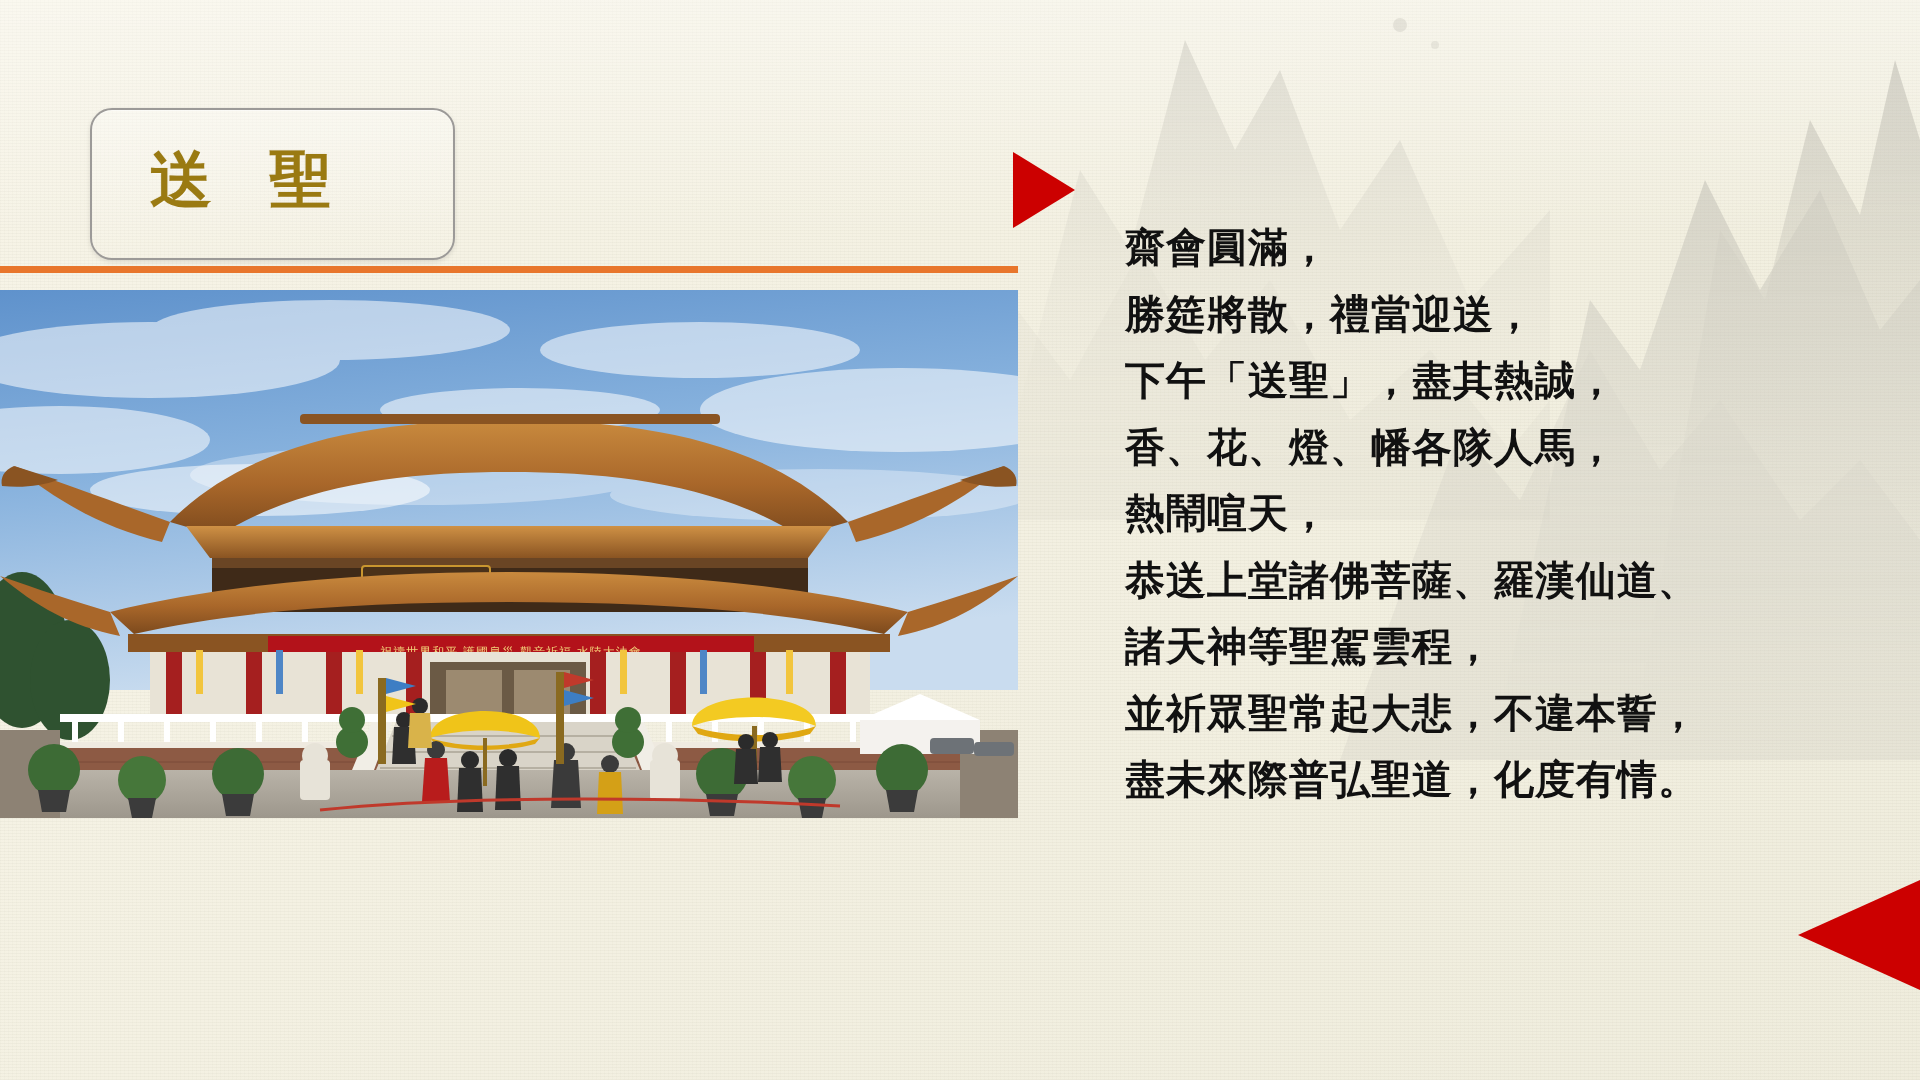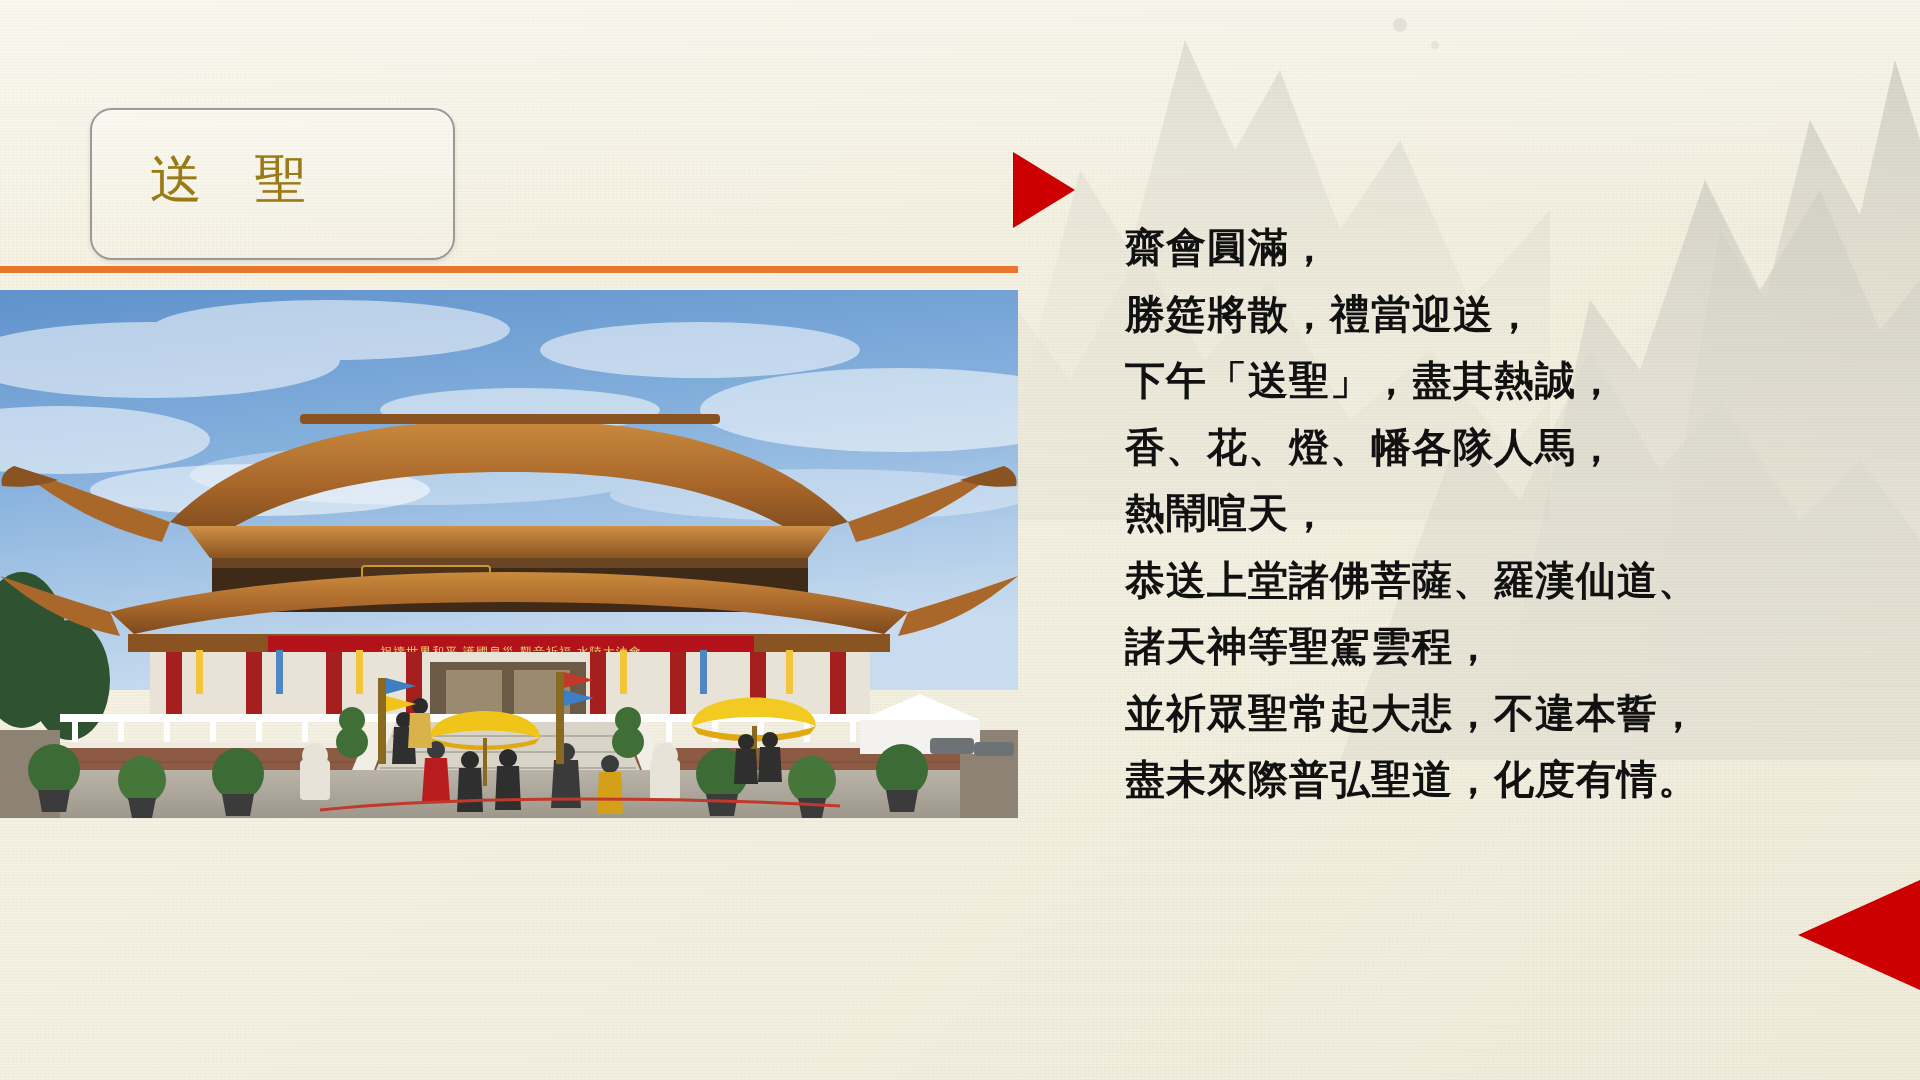--- a/index.html
+++ b/index.html
@@ -31,21 +31,21 @@
   .title-box{
     position:absolute;left:90px;top:108px;width:361px;height:148px;
     border:2px solid #9c9a98;border-radius:22px;
     box-shadow:0 2px 5px rgba(0,0,0,0.10), inset 0 1px 0 rgba(255,255,255,.5);
     background:linear-gradient(180deg,rgba(255,255,255,.30),rgba(255,255,255,.02));
   }
   .title-text{
     position:absolute;left:150px;top:105px;width:300px;height:150px;
     display:flex;align-items:center;justify-content:flex-start;
     font-family:"DejaVu Serif", serif;
-    font-size:52px;font-weight:400;letter-spacing:18px;
+    font-size:62px;font-weight:700;letter-spacing:18px;
     color:#9a7a12;
     text-shadow:1px 1px 1px rgba(255,255,255,.65), 0 0 1px rgba(120,90,10,.4);
     white-space:nowrap;
   }
 
   
   .photo{
     position:absolute;left:0;top:290px;width:1018px;height:528px;
     overflow:hidden;
   }

